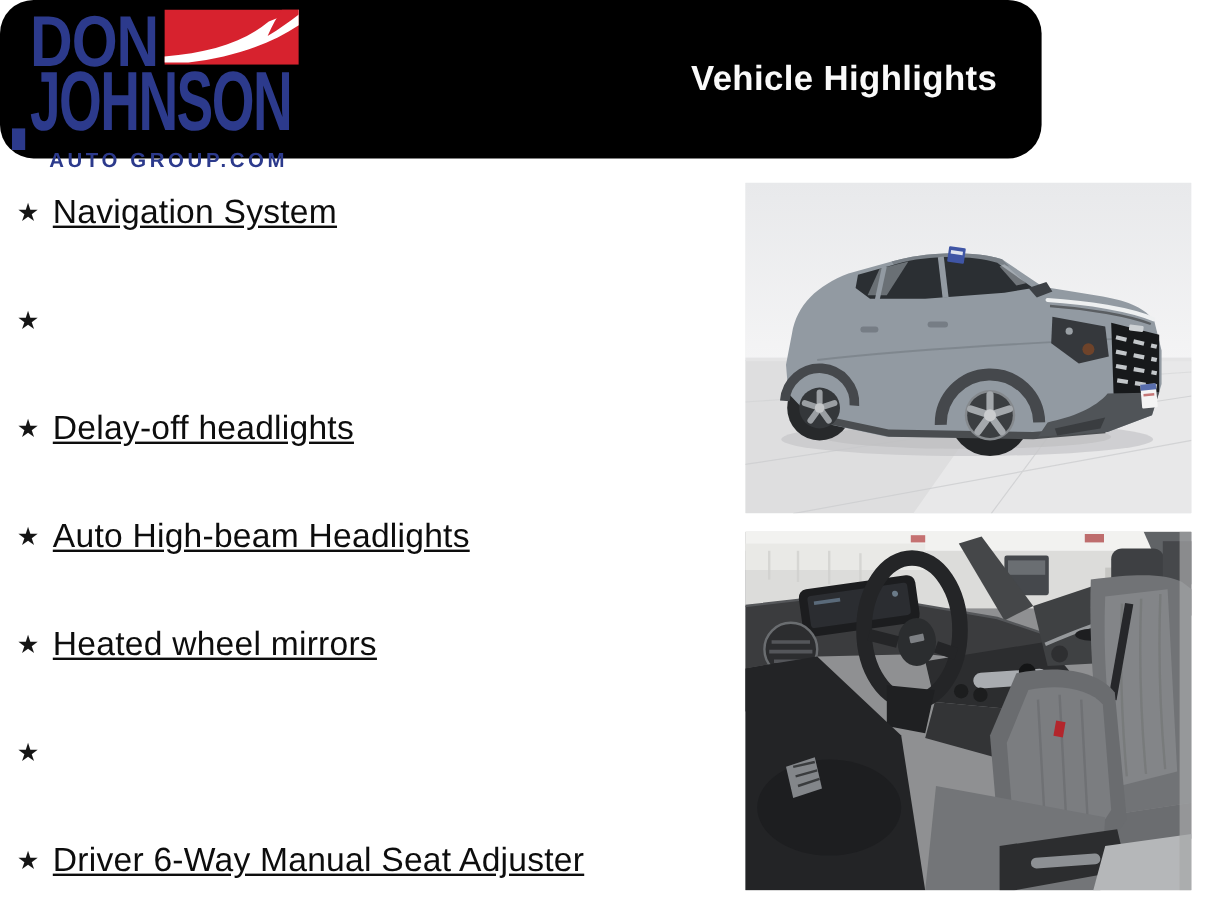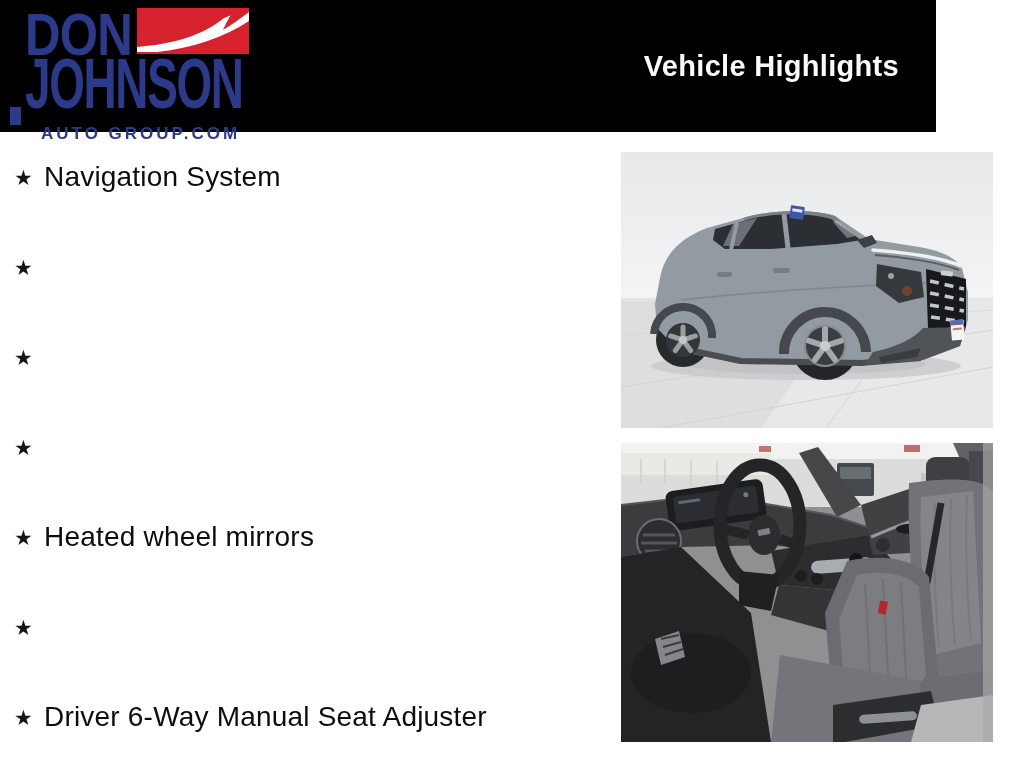--- a/index.html
+++ b/index.html
@@ -1,21 +1,21 @@
 <!DOCTYPE html>
 <html><head>
 <meta charset="utf-8">
 <style>
   html,body{margin:0;padding:0;}
   body{
     width:1024px;height:768px;position:relative;overflow:hidden;
     background:#ffffff;font-family:"Liberation Sans", sans-serif;
   }
   
-  .header{position:absolute;left:0;top:0;width:936px;height:132px;background:#000000;}
+  .header{position:absolute;left:0;top:0;width:868px;height:132px;background:#000000;border-radius:28px;}
   .logo{position:absolute;left:10px;top:0;width:245px;height:132px;}
   .logo-don{
     position:absolute;left:15px;top:5px;font-size:60px;line-height:1;
     font-weight:800;color:#2C3A8C;letter-spacing:-1px;
     transform:scaleX(0.82);transform-origin:left top;white-space:nowrap;
   }
   .logo-flag{position:absolute;left:127px;top:8px;width:112px;height:46px;}
   .logo-johnson{
     position:absolute;left:15px;top:49px;font-size:70px;line-height:1;
     font-weight:800;color:#2C3A8C;letter-spacing:-2px;
@@ -27,21 +27,21 @@
     font-weight:700;color:#2C3A8C;letter-spacing:3px;white-space:nowrap;
   }
   .header-title{
     position:absolute;right:37px;top:0;height:132px;display:flex;align-items:center;
     color:#fafafa;font-size:29px;font-weight:700;letter-spacing:0.3px;white-space:nowrap;
   }
   
   .highlights{position:absolute;left:0;top:132px;width:600px;list-style:none;margin:0;padding:0;}
   .highlights li{height:90px;display:flex;align-items:center;padding-left:14px;}
   .star{width:30px;font-size:21px;color:#151515;flex:0 0 30px;line-height:1;}
-  .hl-label{font-size:28px;color:#0d0d0d;letter-spacing:0.2px;white-space:nowrap;}
+  .hl-label{font-size:28px;color:#0d0d0d;letter-spacing:0.2px;white-space:nowrap;text-decoration:underline;}
   
   .photo{position:absolute;overflow:hidden;}
   .photo-top{left:621px;top:152px;width:372px;height:276px;}
   .photo-bottom{left:621px;top:443px;width:372px;height:299px;}
   .photo svg{display:block;width:100%;height:100%;}
 </style>
 </head>
 <body>
 
 <div class="header">
@@ -64,23 +64,25 @@
 <ul class="highlights">
   <li>
     <span class="star">★</span>
     <span class="hl-label">Navigation System</span>
   </li>
   <li>
     <span class="star">★</span>
   </li>
   <li>
     <span class="star">★</span>
-  </li>
-  <li>
-    <span class="star">★</span>
+    <span class="hl-label">Delay-off headlights</span>
+  </li>
+  <li>
+    <span class="star">★</span>
+    <span class="hl-label">Auto High-beam Headlights</span>
   </li>
   <li>
     <span class="star">★</span>
     <span class="hl-label">Heated wheel mirrors</span>
   </li>
   <li>
     <span class="star">★</span>
   </li>
   <li>
     <span class="star">★</span>

